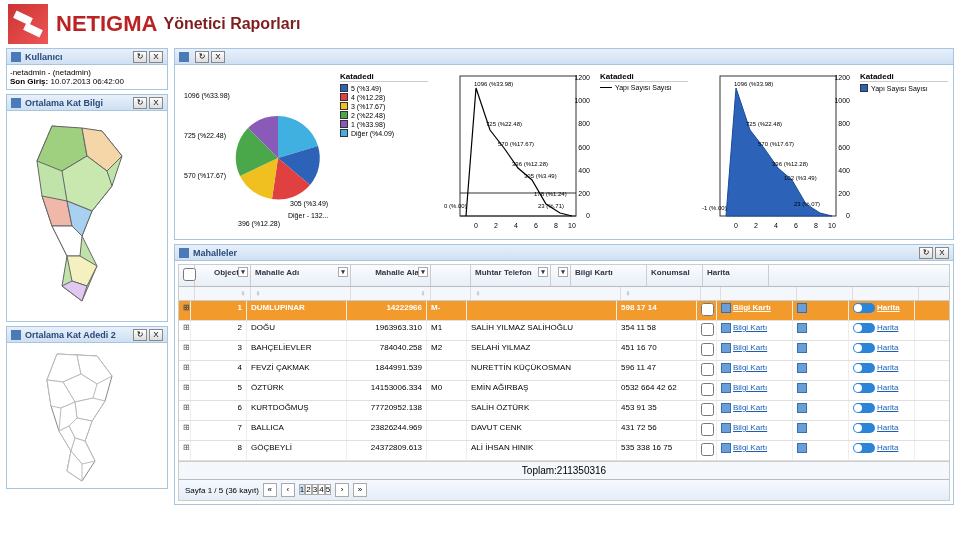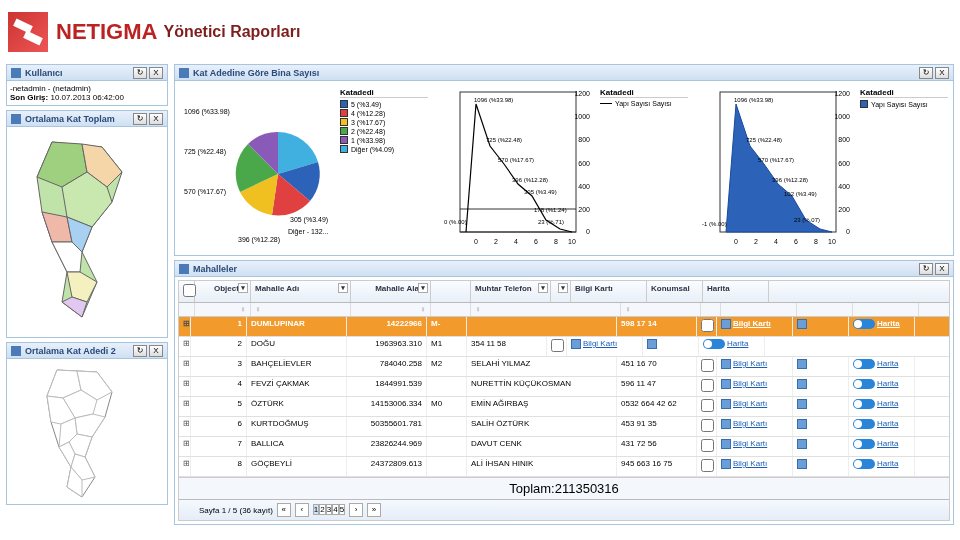--- a/index.html
+++ b/index.html
@@ -1,17 +1,17 @@
 <!DOCTYPE html>
 <html><head>
 <meta charset="utf-8">
 <style>
   * { box-sizing: border-box; margin: 0; padding: 0; }
   body { font-family: Arial, sans-serif; font-size: 9px; background: #fff; width: 960px; height: 540px; overflow: hidden; }
-  .header { display: flex; align-items: center; padding: 12px 8px; }
+  .header { display: flex; align-items: center; padding: 4px 8px; }
   .logo { width: 40px; height: 40px; background: linear-gradient(135deg,#c33,#e55); position: relative; margin-right: 8px; }
   .logo::before, .logo::after { content:''; position:absolute; background:#fff; }
   .logo::before { width: 18px; height: 8px; top: 10px; left: 6px; transform: rotate(25deg); }
   .logo::after { width: 18px; height: 8px; bottom: 10px; right: 6px; transform: rotate(25deg); }
   .brand { font-size: 22px; color: #b22; font-weight: bold; margin-right: 6px; }
   .subtitle { font-size: 16px; font-weight: bold; color: #7f1d1d; }
   .main { display: flex; gap: 6px; padding: 0 6px; }
   .col-left { width: 200px; display: flex; flex-direction: column; gap: 4px; }
   .col-right { flex: 1; display: flex; flex-direction: column; gap: 4px; }
   .panel { border: 1px solid #a8c5e0; background: #fff; }
@@ -37,22 +37,22 @@
   .filter-row .fc { border-right:1px solid #ddd; padding:2px 4px; font-size:8px; color:#888; }
   .tr { display:flex; border-bottom:1px solid #e0e0e0; font-size:8px; }
   .tr.sel { background:#f39a2c; color:#fff; font-weight:bold; }
   .td { border-right:1px solid #eee; padding:2px 4px; overflow:hidden; white-space:nowrap; text-overflow:ellipsis; }
   .tr .expand { width:12px; text-align:center; color:#555; }
   .link { color:#1a5eb8; text-decoration:underline; cursor:pointer; }
   .tr.sel .link { color:#fff; }
   .icon-mini { display:inline-block; width:10px; height:10px; background:#6a9ed8; border:1px solid #3a6ea8; vertical-align:middle; margin-right:2px; }
   .toggle { display:inline-block; width:22px; height:10px; background:#2a84d8; border-radius:5px; position:relative; vertical-align:middle; margin-right:2px; }
   .toggle::after { content:''; position:absolute; width:8px; height:8px; background:#fff; border-radius:50%; top:1px; left:1px; }
-  .footer-row { background:#f4f7fb; border-top:1px solid #ccc; padding:3px; text-align:center; font-size:13px; }
-  .pager { background:linear-gradient(#f5f9ff,#e5edf7); border-top:1px solid #bbb; padding:3px 20px; display:flex; align-items:center; gap:4px; font-size:8px; }
+  .footer-row { background:#f4f7fb; border-top:1px solid #ccc; padding:3px; text-align:center; font-size:10px; }
+  .pager { background:linear-gradient(#f5f9ff,#e5edf7); border-top:1px solid #bbb; padding:3px 6px; display:flex; align-items:center; gap:4px; font-size:8px; }
   .pager .pg { width:14px; height:14px; border:1px solid #aaa; background:#fff; text-align:center; line-height:12px; cursor:pointer; }
   .w-exp{width:16px}.w-id{width:56px;text-align:right}.w-nm{width:100px}.w-area{width:80px;text-align:right}.w-mh{width:40px}.w-mname{width:150px}.w-tel{width:80px}.w-ch{width:20px}.w-bk{width:76px}.w-kr{width:56px}.w-hr{width:66px}
 </style>
 </head>
 <body>
 
 <div class="header">
   <div class="logo"></div>
   <span class="brand">NETIGMA</span>
   <span class="subtitle">Yönetici Raporları</span>
@@ -73,21 +73,21 @@
         <div style="">
           <b>Son Giriş:</b>
           <span>10.07.2013 06:42:00</span>
         </div>
       </div>
     </div>
 
     <div class="panel">
       <div class="panel-hdr">
         <span class="icon-sq"></span>
-        <span class="panel-title">Ortalama Kat Toplam</span>
+        <span class="panel-title">Ortalama Kat Bilgi</span>
         <span class="panel-btn">↻</span>
         <span class="panel-btn">X</span>
       </div>
       <div class="panel-body map-body">
         <svg width="150" height="200">
           <path d="M40 10 L90 15 L110 40 L100 70 L80 95 L70 120 L85 150 L70 185 L50 170 L55 140 L40 110 L30 80 L25 45 Z" fill="#bfe3a8" stroke="#666"></path>
           <path d="M40 10 L70 12 L75 40 L50 55 L25 45 Z" fill="#9fd080" stroke="#666"></path>
           <path d="M70 12 L90 15 L110 40 L95 55 L75 40 Z" fill="#f5d6a8" stroke="#666"></path>
           <path d="M50 55 L75 40 L95 55 L100 70 L80 95 L55 85 Z" fill="#c8e8b0" stroke="#666"></path>
           <path d="M30 80 L55 85 L60 110 L40 110 Z" fill="#f0b8a8" stroke="#666"></path>
@@ -124,21 +124,20 @@
         </svg>
       </div>
     </div>
   </div>
 
   <div class="col-right">
 
     <div class="panel">
       <div class="panel-hdr">
         <span class="icon-sq"></span>
-        <span class="panel-title">Kat Adedine Göre Bina Sayısı</span>
         <span class="panel-btn">↻</span>
         <span class="panel-btn">X</span>
       </div>
       <div class="panel-body charts-row">
 
         <div class="chart-panel chart-area">
           <svg class="chart-svg" viewBox="0 0 160 168">
             <g transform="translate(100,90)">
               <path d="M0 0 L0 -42 A42 42 0 0 1 40 -12 Z" fill="#40b0e0"></path>
               <path d="M0 0 L40 -12 A42 42 0 0 1 32 27 Z" fill="#2c62b8"></path>
@@ -321,20 +320,21 @@
                 <div class="td w-bk"><span class="icon-mini"></span><span class="link">Bilgi Kartı</span></div>
                 <div class="td w-kr"><span class="icon-mini"></span></div>
                 <div class="td w-hr"><span class="toggle"></span><span class="link">Harita</span></div>
               </div>
               <div class="tr">
                 <div class="td w-exp expand">⊞</div>
                 <div class="td w-id">2</div>
                 <div class="td w-nm">DOĞU</div>
                 <div class="td w-area">1963963.310</div>
                 <div class="td w-mh">M1</div>
+                <div class="td w-mname">SALİH YILMAZ SALİHOĞLU</div>
                 <div class="td w-tel">354 11 58</div>
                 <div class="td w-ch"><input type="checkbox" style=""></div>
                 <div class="td w-bk"><span class="icon-mini"></span><span class="link">Bilgi Kartı</span></div>
                 <div class="td w-kr"><span class="icon-mini"></span></div>
                 <div class="td w-hr"><span class="toggle"></span><span class="link">Harita</span></div>
               </div>
               <div class="tr">
                 <div class="td w-exp expand">⊞</div>
                 <div class="td w-id">3</div>
                 <div class="td w-nm">BAHÇELİEVLER</div>
@@ -370,21 +370,21 @@
                 <div class="td w-tel">0532 664 42 62</div>
                 <div class="td w-ch"><input type="checkbox" style=""></div>
                 <div class="td w-bk"><span class="icon-mini"></span><span class="link">Bilgi Kartı</span></div>
                 <div class="td w-kr"><span class="icon-mini"></span></div>
                 <div class="td w-hr"><span class="toggle"></span><span class="link">Harita</span></div>
               </div>
               <div class="tr">
                 <div class="td w-exp expand">⊞</div>
                 <div class="td w-id">6</div>
                 <div class="td w-nm">KURTDOĞMUŞ</div>
-                <div class="td w-area">50355601.781</div>
+                <div class="td w-area">77720952.138</div>
                 <div class="td w-mh"></div>
                 <div class="td w-mname">SALİH ÖZTÜRK</div>
                 <div class="td w-tel">453 91 35</div>
                 <div class="td w-ch"><input type="checkbox" style=""></div>
                 <div class="td w-bk"><span class="icon-mini"></span><span class="link">Bilgi Kartı</span></div>
                 <div class="td w-kr"><span class="icon-mini"></span></div>
                 <div class="td w-hr"><span class="toggle"></span><span class="link">Harita</span></div>
               </div>
               <div class="tr">
                 <div class="td w-exp expand">⊞</div>
@@ -399,21 +399,21 @@
                 <div class="td w-kr"><span class="icon-mini"></span></div>
                 <div class="td w-hr"><span class="toggle"></span><span class="link">Harita</span></div>
               </div>
               <div class="tr">
                 <div class="td w-exp expand">⊞</div>
                 <div class="td w-id">8</div>
                 <div class="td w-nm">GÖÇBEYLİ</div>
                 <div class="td w-area">24372809.613</div>
                 <div class="td w-mh"></div>
                 <div class="td w-mname">ALİ İHSAN HINIK</div>
-                <div class="td w-tel">945 663 16 75</div>
+                <div class="td w-tel">535 338 16 75</div>
                 <div class="td w-ch"><input type="checkbox" style=""></div>
                 <div class="td w-bk"><span class="icon-mini"></span><span class="link">Bilgi Kartı</span></div>
                 <div class="td w-kr"><span class="icon-mini"></span></div>
                 <div class="td w-hr"><span class="toggle"></span><span class="link">Harita</span></div>
               </div>
             </div>
           <div class="footer-row">Toplam:211350316</div>
           <div class="pager">
             <span>Sayfa 1 / 5 (36 kayıt)</span>
             <span class="pg">«</span>

